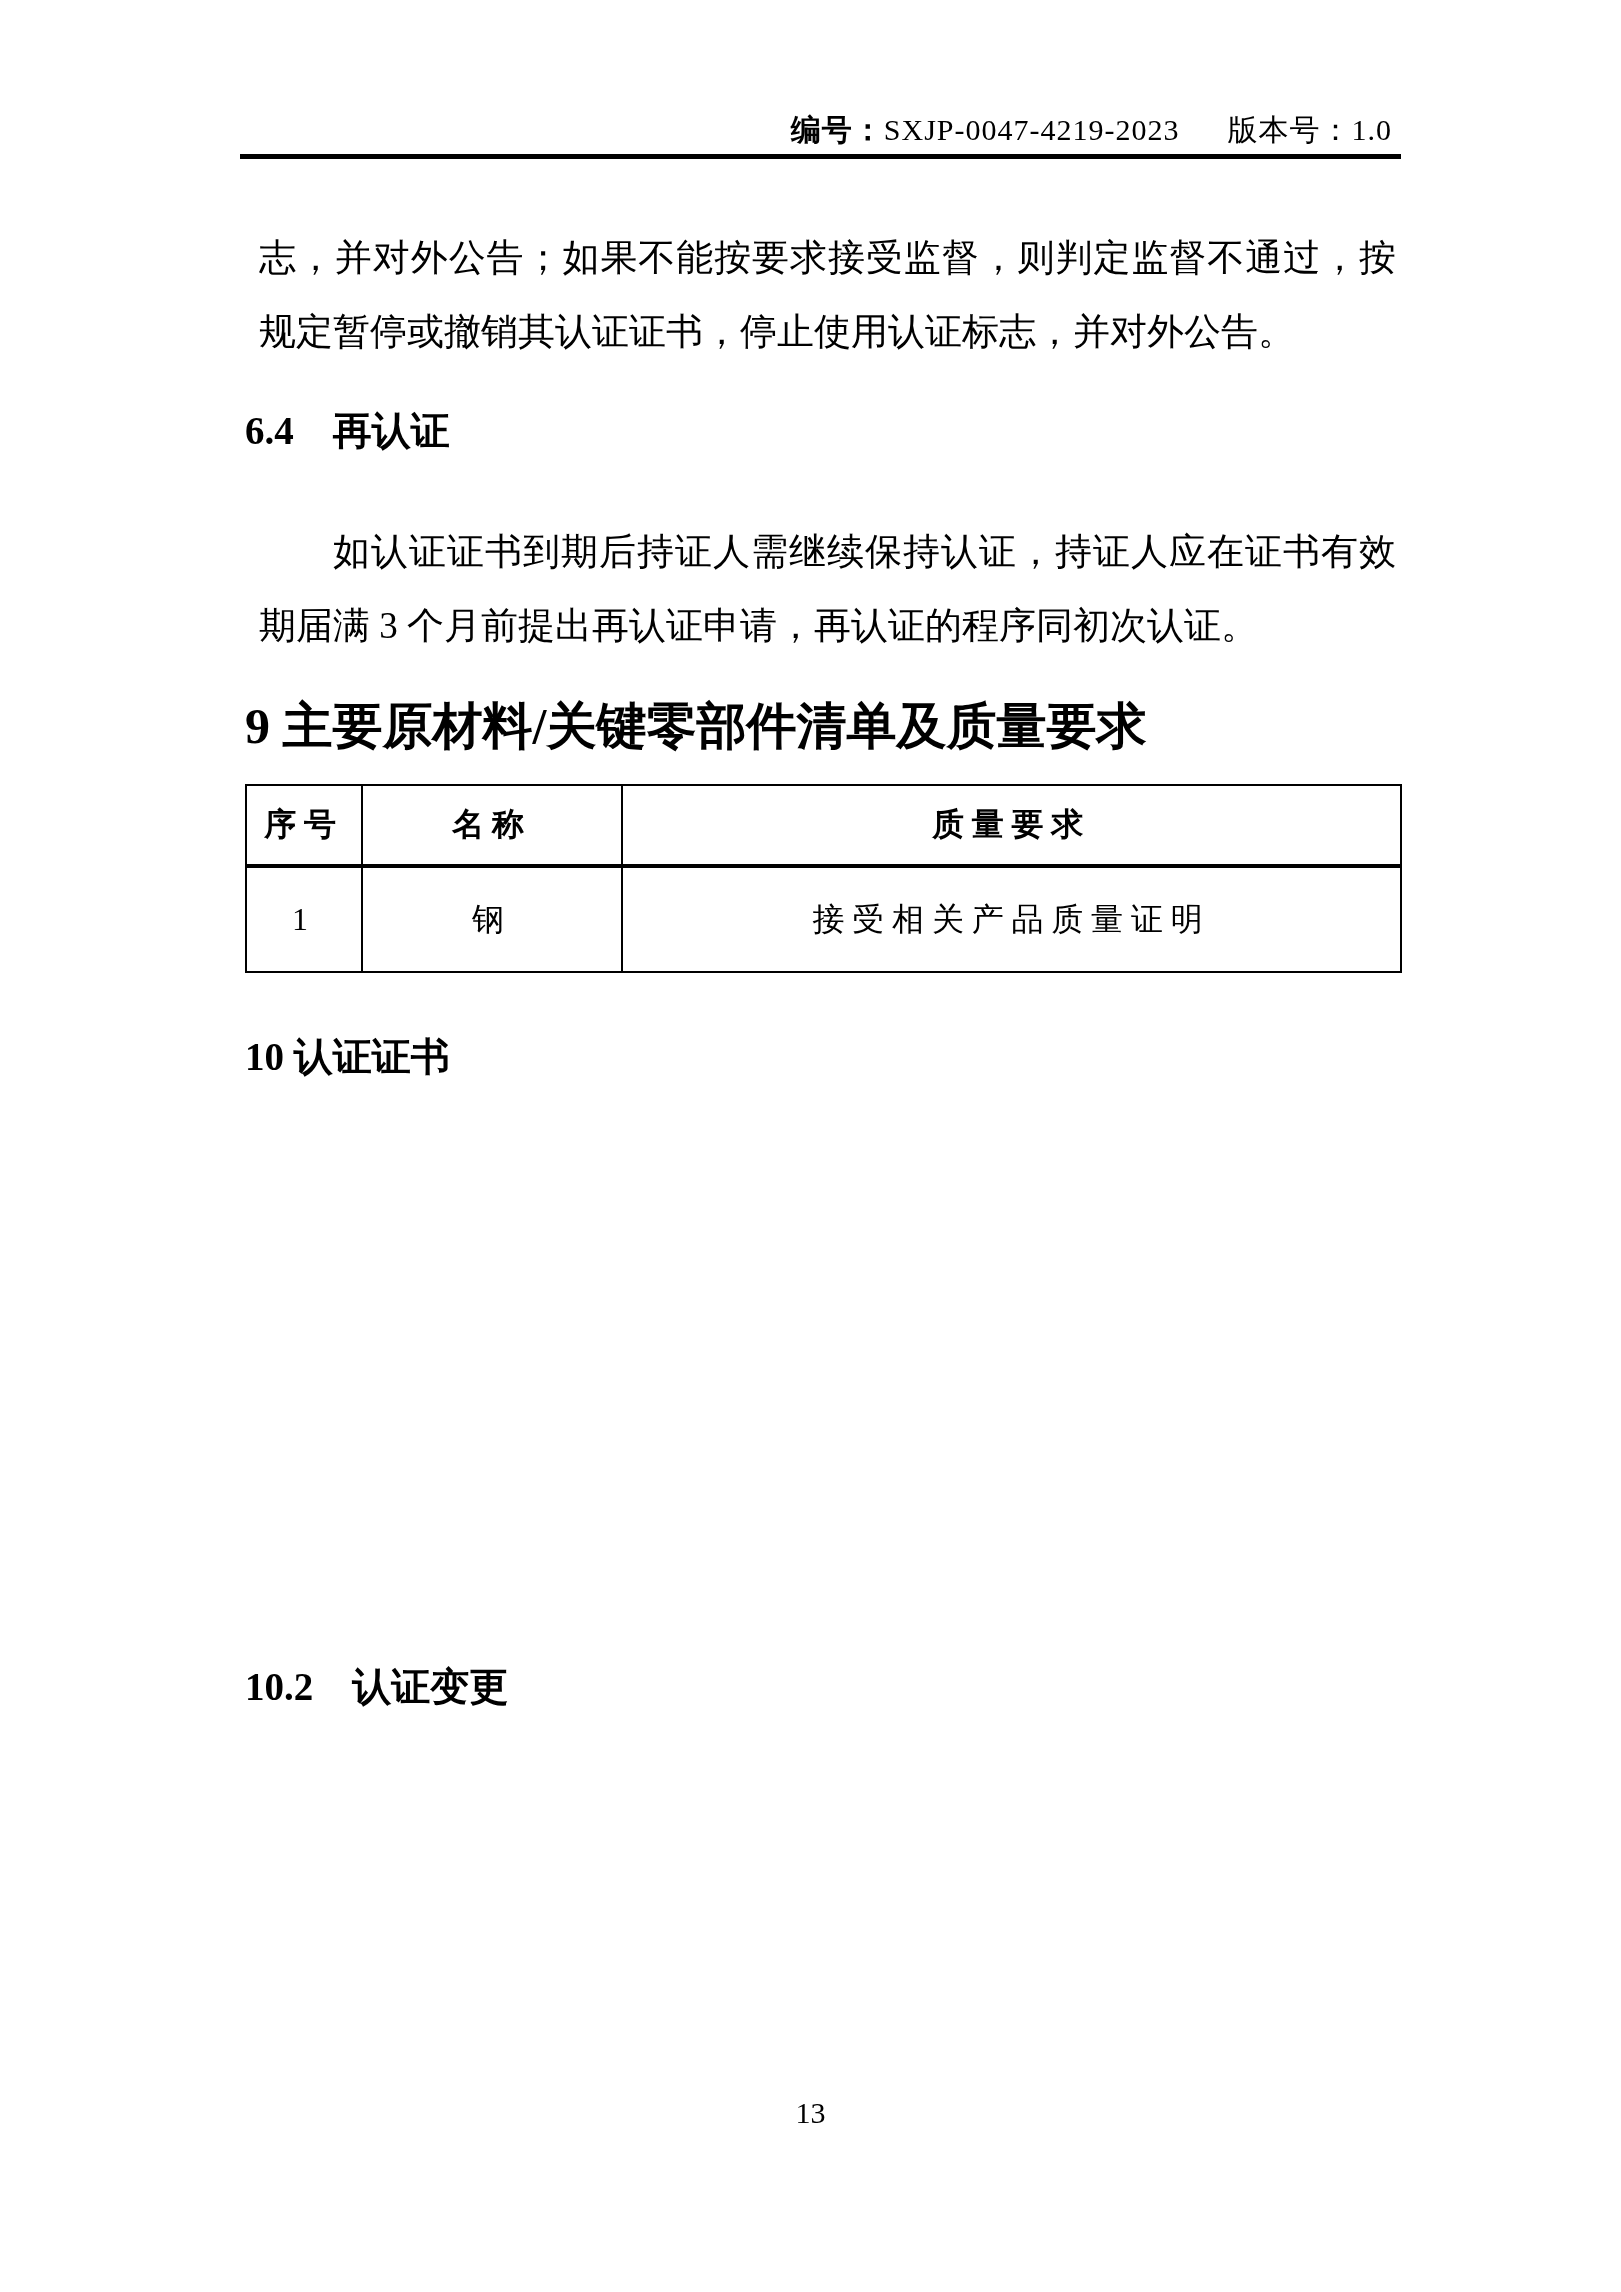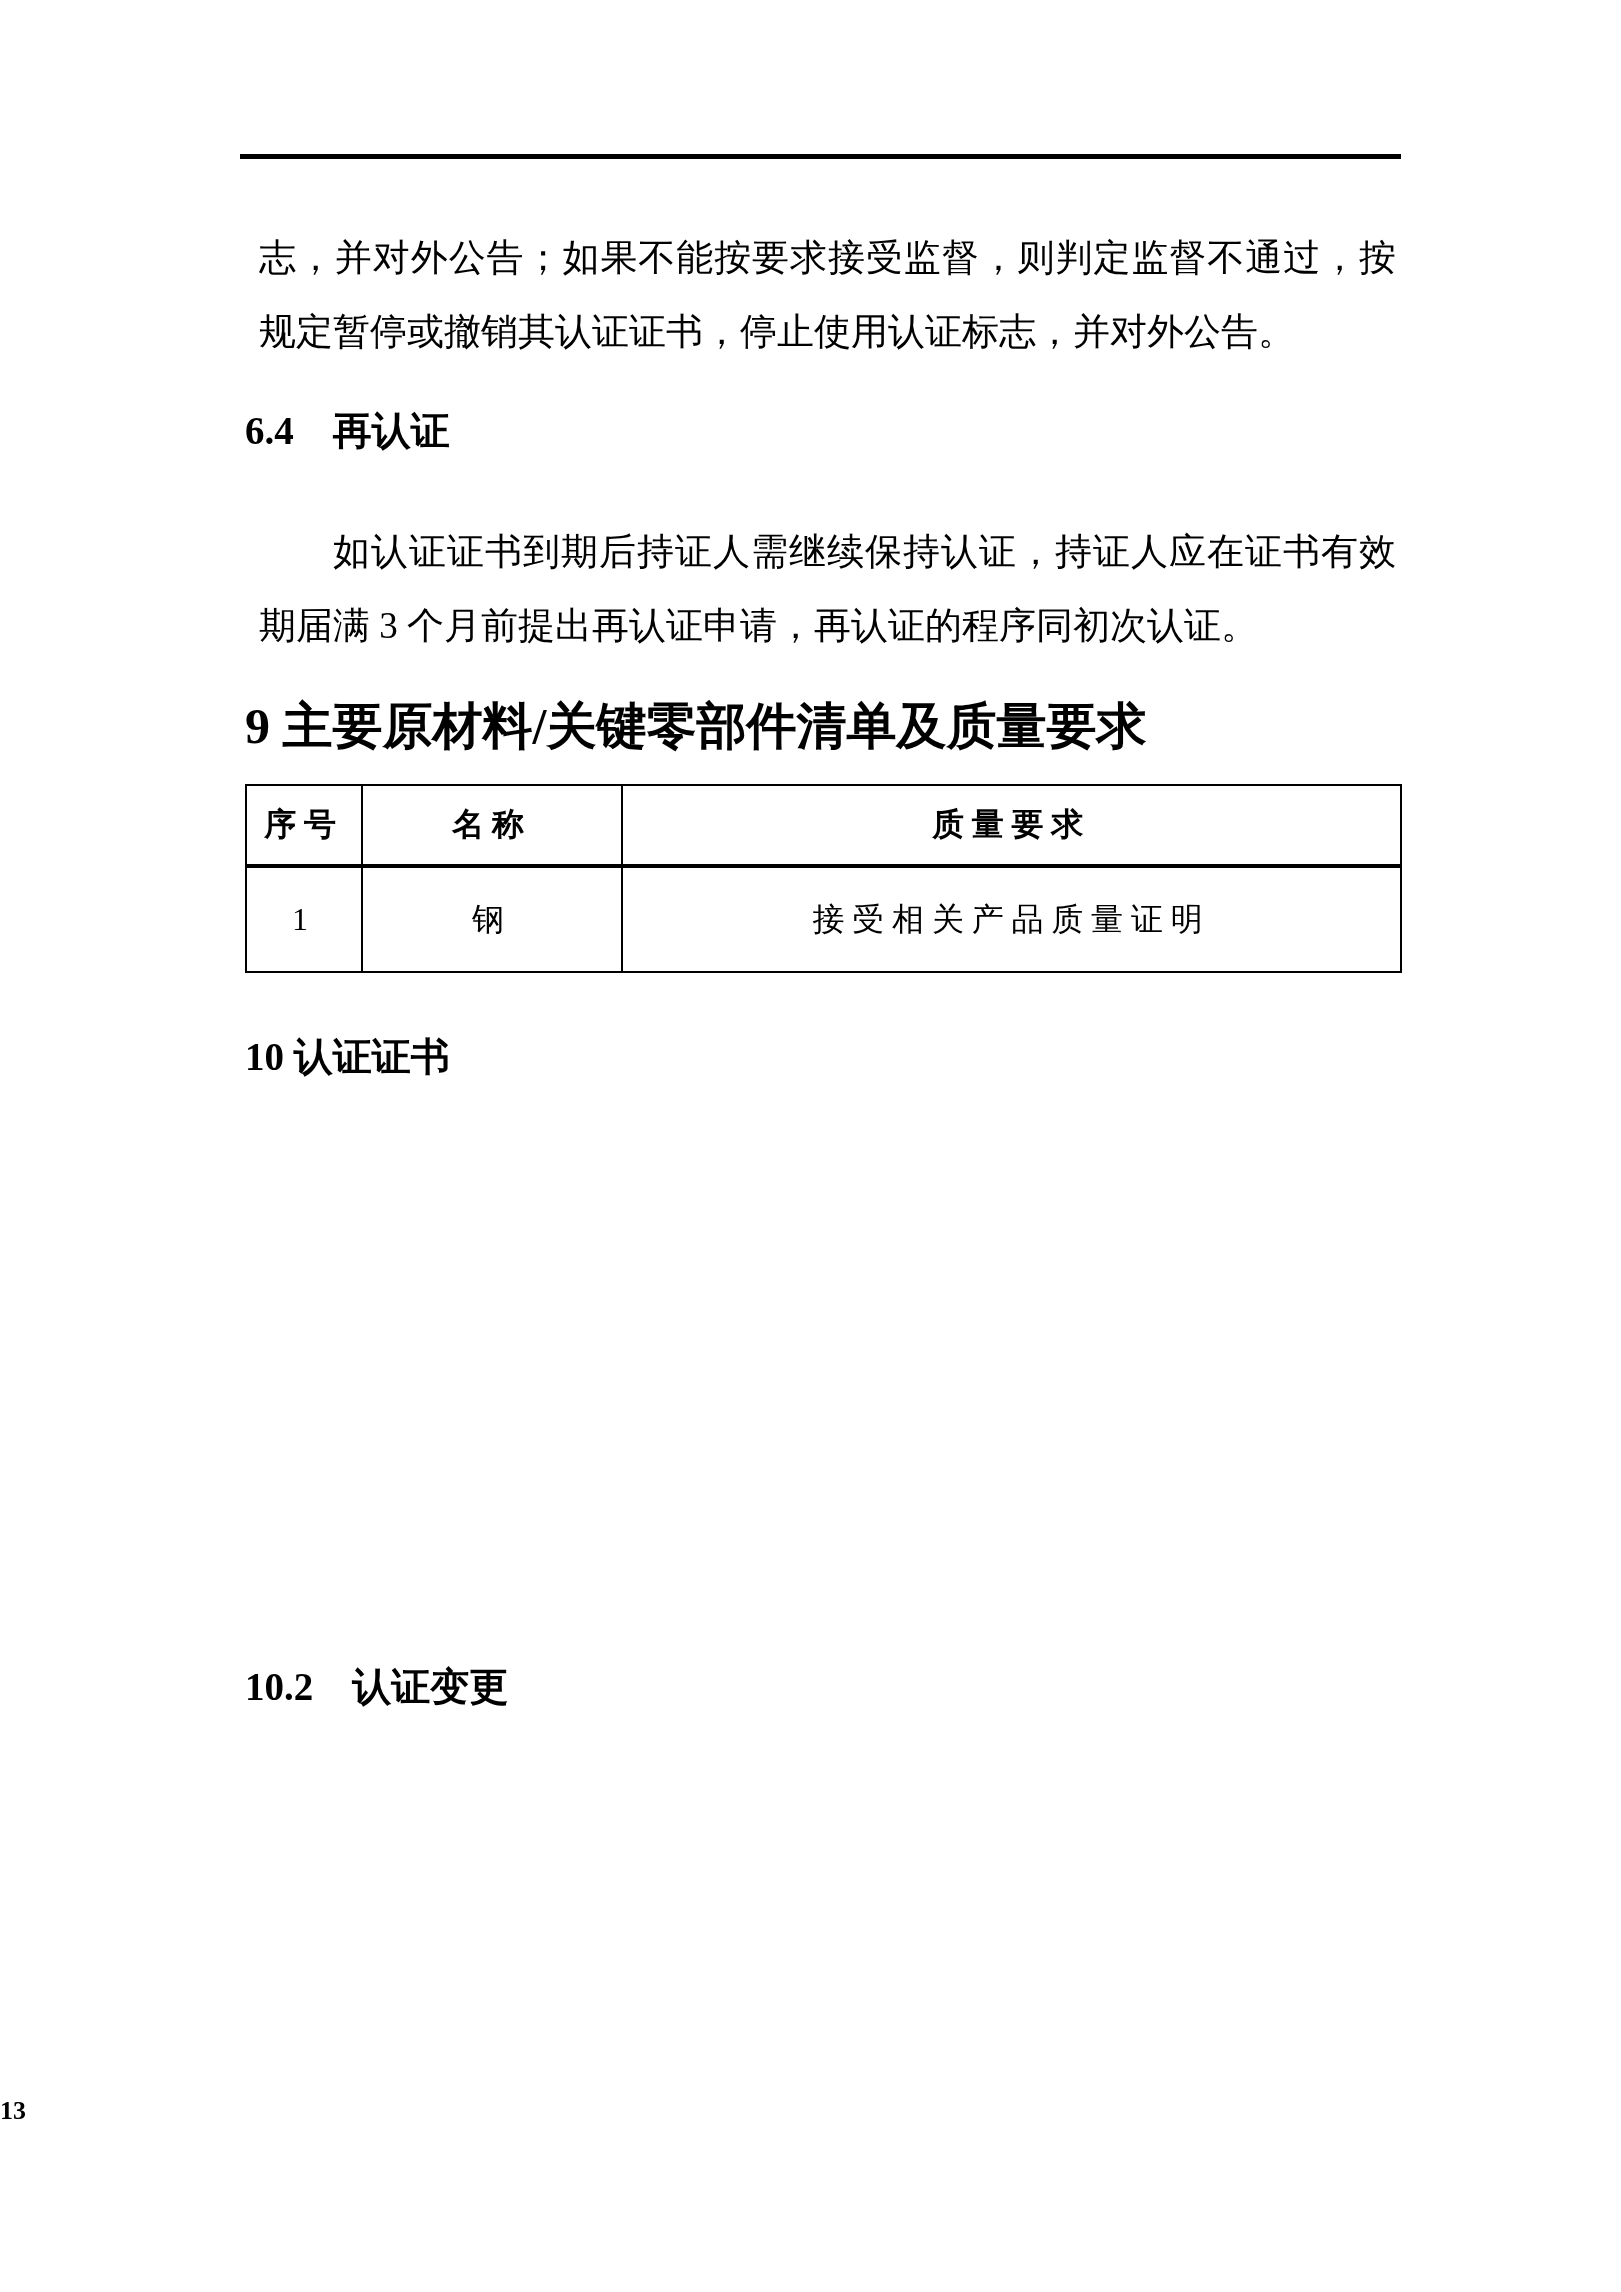--- a/index.html
+++ b/index.html
@@ -49,28 +49,31 @@
     text-align:center;vertical-align:middle;
     letter-spacing:7.8px;padding:0;
   }
   .materials-table th{height:78px;font-weight:bold;border-bottom:4.9px solid #000;}
   .materials-table td{height:103px;font-weight:normal;}
   .col-seq{width:116px;}
   .col-name{width:260px;}
   
   .page-number{
     position:absolute;top:2096px;left:0;width:100%;
-    font-size:26px;font-weight:bold;
+    text-align:center;font-size:30px;
   }
 </style>
 </head>
 <body>
 
 <div class="page">
 
+  <div class="header-meta">
+    <span class="lbl-bold">编号：</span><span>SXJP-0047-4219-2023</span><span class="ver-label">版本号：</span><span>1.0</span>
+  </div>
   <div class="header-rule"></div>
 
   <p class="para no-indent" style="top:207px">志，并对外公告；如果不能按要求接受监督，则判定监督不通过，按规定暂停或撤销其认证证书，停止使用认证标志，并对外公告。</p>
 
   <h3 class="heading" style="top:406px">6.4　再认证</h3>
 
   <p class="para" style="top:501px">如认证证书到期后持证人需继续保持认证，持证人应在证书有效期届满 3 个月前提出再认证申请，再认证的程序同初次认证。</p>
 
   <h2 class="heading lvl1" style="top:702px">9 主要原材料/关键零部件清单及质量要求</h2>
 

